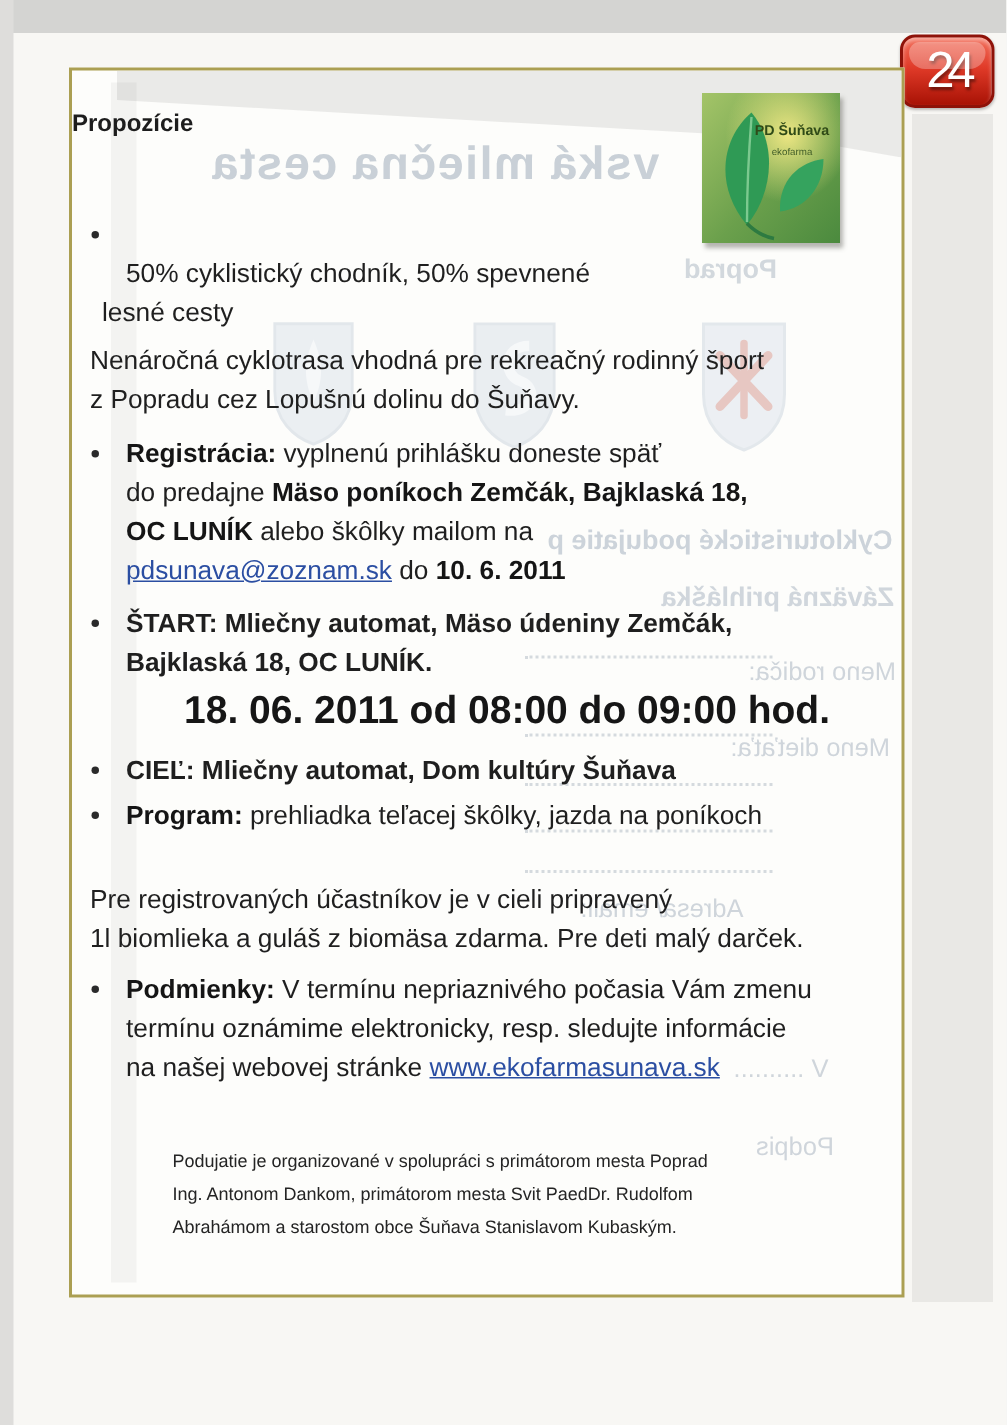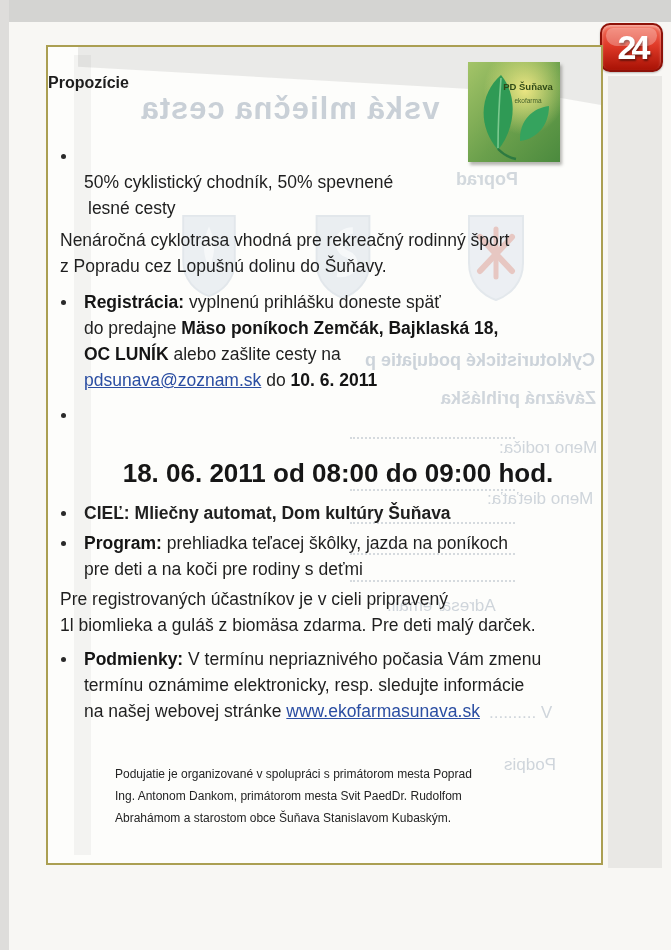--- a/index.html
+++ b/index.html
@@ -11,21 +11,21 @@
   .right-strip{position:absolute;left:608px;top:76px;width:54px;height:792px;background:#e9e8e5;}
 
   
   .badge24{position:absolute;left:600px;top:23px;width:63px;height:49px;border-radius:10px;
     background:linear-gradient(180deg,#f3705c 0%,#e03a28 45%,#a81205 100%);
     border:2px solid #8e1209;box-sizing:border-box;
     box-shadow:inset 0 2px 3px rgba(255,255,255,.45), 0 1px 2px rgba(0,0,0,.25);
     display:flex;align-items:center;justify-content:center;}
   .badge24::after{content:"";position:absolute;left:4px;top:3px;right:4px;height:18px;
     border-radius:8px 8px 12px 12px;background:rgba(255,255,255,.28);}
-  .badge24 span{position:relative;color:#fff;font-weight:bold;font-size:34px;letter-spacing:-5px;
+  .badge24 span{position:relative;color:#fff;font-weight:normal;font-size:34px;letter-spacing:-5px;
     text-shadow:1px 2px 2px rgba(0,0,0,.45);padding-right:0;}
 
   
   .frame{position:absolute;left:46px;top:45px;width:557px;height:820px;
     border:2px solid #ab9f52;box-sizing:border-box;background:#fdfdfb;overflow:hidden;}
 
   .scan-shade-top{position:absolute;left:30px;top:0;width:523px;height:58px;
     background:#dbdbd8;opacity:.55;
     clip-path:polygon(0 0,100% 0,100% 100%,86% 78%,0 34%);}
   .paper-strip-left{position:absolute;left:26px;top:8px;width:17px;height:800px;
@@ -125,41 +125,42 @@
       <path d="M30 88 C 8 62, 13 30, 33 13 C 50 33, 48 66, 30 88 Z" fill="#2f9a55"></path>
       <path d="M33 16 C 31 42, 30 64, 30 86" stroke="#7cc98f" stroke-width="1.6" fill="none"></path>
       <path d="M52 79 C 51 58, 65 46, 81 44 C 81 63, 69 77, 52 79 Z" fill="#35a35e"></path>
       <path d="M30 87 C 36 93, 42 96, 48 97" stroke="#2d7a41" stroke-width="2.4" fill="none"></path>
       <text x="60" y="28" font-size="9.5" font-weight="bold" fill="#2f4a17" text-anchor="middle">PD Šuňava</text>
       <text x="60" y="41" font-size="6.5" fill="#43602a" text-anchor="middle">ekofarma</text>
     </svg>
 
     <div class="dot" style="top:107px"></div>
     <div class="line" style="left:36px;top:125px">50% cyklistický chodník, 50% spevnené</div>
-    <div class="line" style="left:40px;top:151px">lesné cesty</div>
+    <div class="line" style="left:20px;top:151px">lesné cesty</div>
 
     <div class="line" style="left:12px;top:183px">Nenáročná cyklotrasa vhodná pre rekreačný rodinný šport</div>
     <div class="line" style="left:12px;top:209px">z Popradu cez Lopušnú dolinu do Šuňavy.</div>
 
     <div class="dot" style="top:253px"></div>
     <div class="line" style="left:36px;top:245px"><b>Registrácia:</b><span> vyplnenú prihlášku doneste späť</span></div>
     <div class="line" style="left:36px;top:271px"><span>do predajne </span><b>Mäso poníkoch Zemčák, Bajklaská 18,</b></div>
-    <div class="line" style="left:36px;top:297px"><b>OC LUNÍK</b><span> alebo zašlite cesty na</span></div>
+    <div class="line" style="left:36px;top:297px"><b>OC LUNÍK</b><span> alebo škôlky mailom na</span></div>
     <div class="line" style="left:36px;top:323px"><span class="lnk">pdsunava@zoznam.sk</span><span> do </span><b>10. 6. 2011</b></div>
 
     <div class="dot" style="top:366px"></div>
+    <div class="line" style="left:36px;top:358px;font-weight:bold">ŠTART: Mliečny automat, Mäso údeniny Zemčák,</div>
+    <div class="line" style="left:36px;top:384px;font-weight:bold">Bajklaská 18, OC LUNÍK.</div>
 
     <div class="dateline">18. 06. 2011 od 08:00 do 09:00 hod.</div>
 
     <div class="dot" style="top:464px"></div>
     <div class="line" style="left:36px;top:456px;font-weight:bold">CIEĽ: Mliečny automat, Dom kultúry Šuňava</div>
 
     <div class="dot" style="top:494px"></div>
     <div class="line" style="left:36px;top:486px"><b>Program:</b><span> prehliadka teľacej škôlky, jazda na poníkoch</span></div>
-    <div class="line" style="left:36px;top:512px">pre deti a na koči pre rodiny s deťmi</div>
 
     <div class="line" style="left:12px;top:542px">Pre registrovaných účastníkov je v cieli pripravený</div>
     <div class="line" style="left:12px;top:568px">1l biomlieka a guláš z biomäsa zdarma. Pre deti malý darček.</div>
 
     <div class="dot" style="top:610px"></div>
     <div class="line" style="left:36px;top:602px"><b>Podmienky:</b><span> V termínu nepriaznivého počasia Vám zmenu</span></div>
     <div class="line" style="left:36px;top:628px">termínu oznámime elektronicky, resp. sledujte informácie</div>
     <div class="line" style="left:36px;top:654px"><span>na našej webovej stránke </span><span class="lnk">www.ekofarmasunava.sk</span></div>
 
     <div class="footer-line" style="top:720px">Podujatie je organizované v spolupráci s primátorom mesta Poprad</div>

